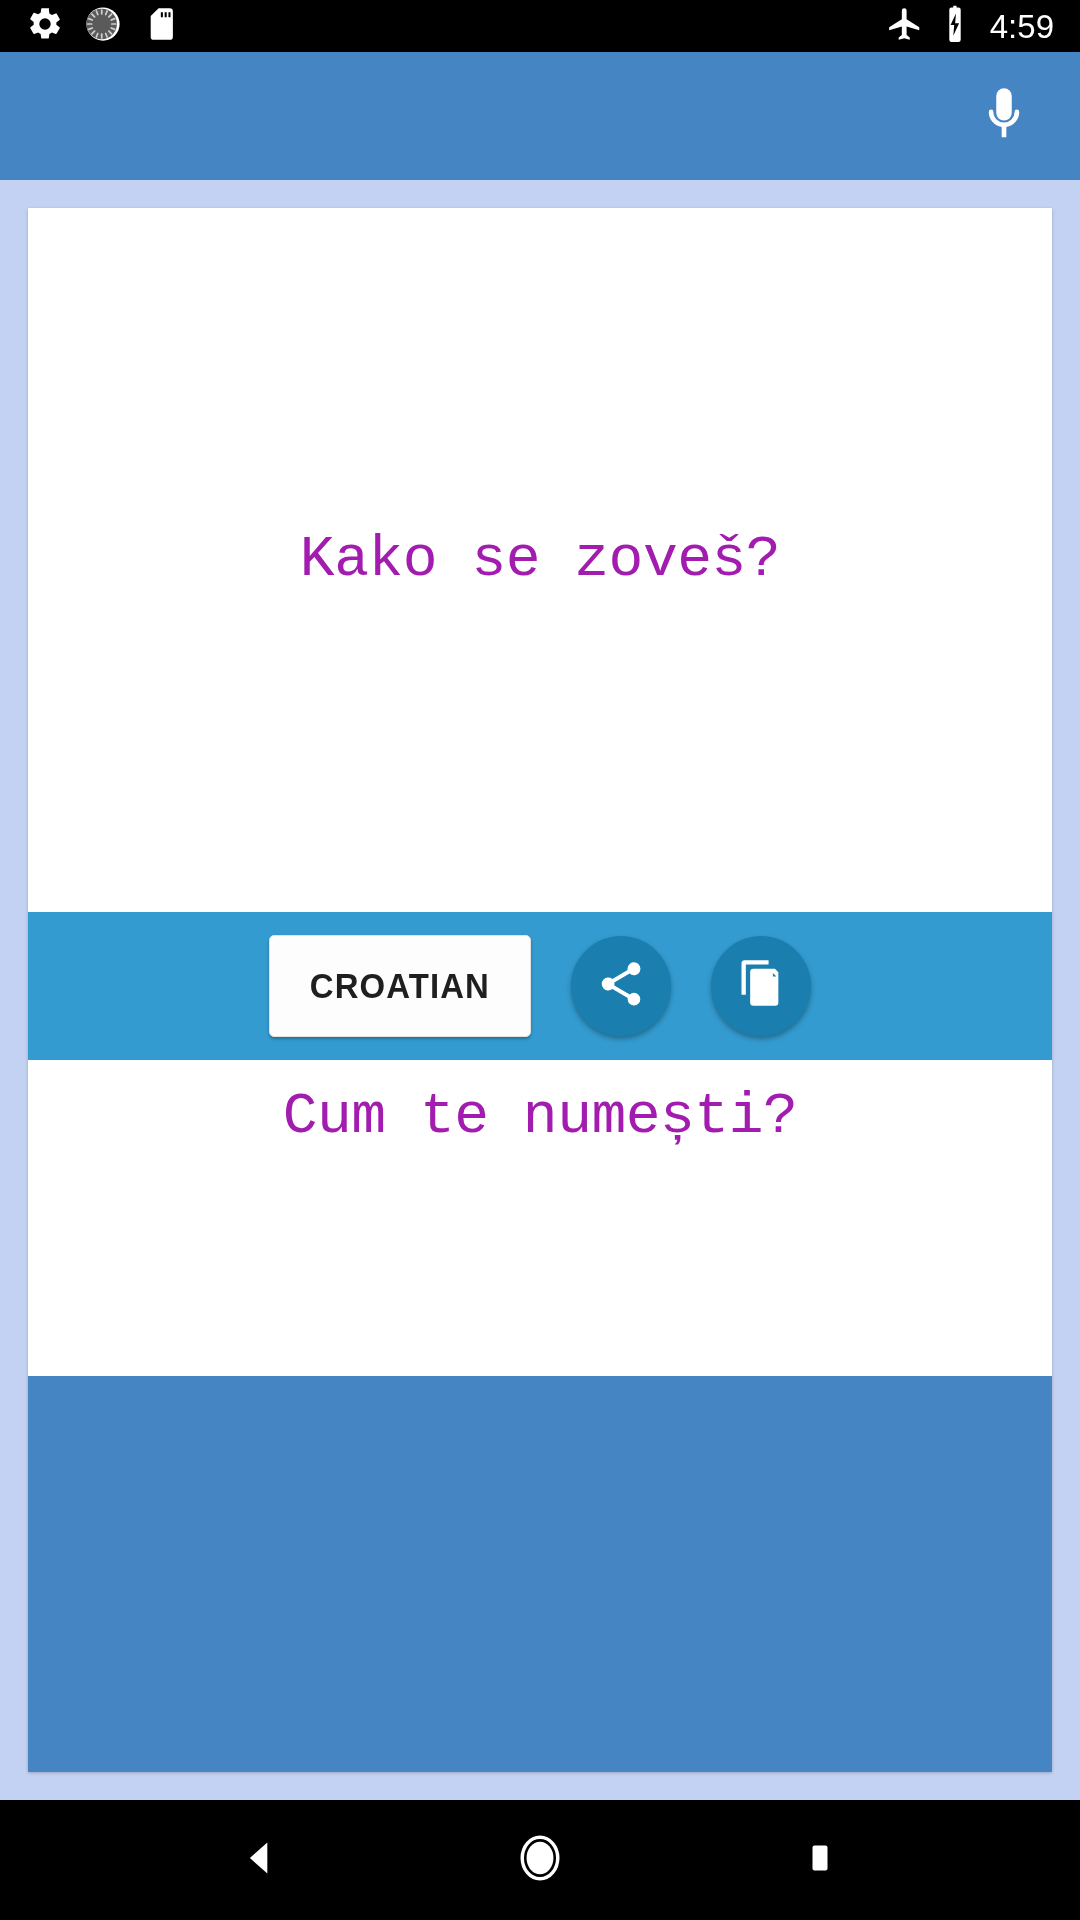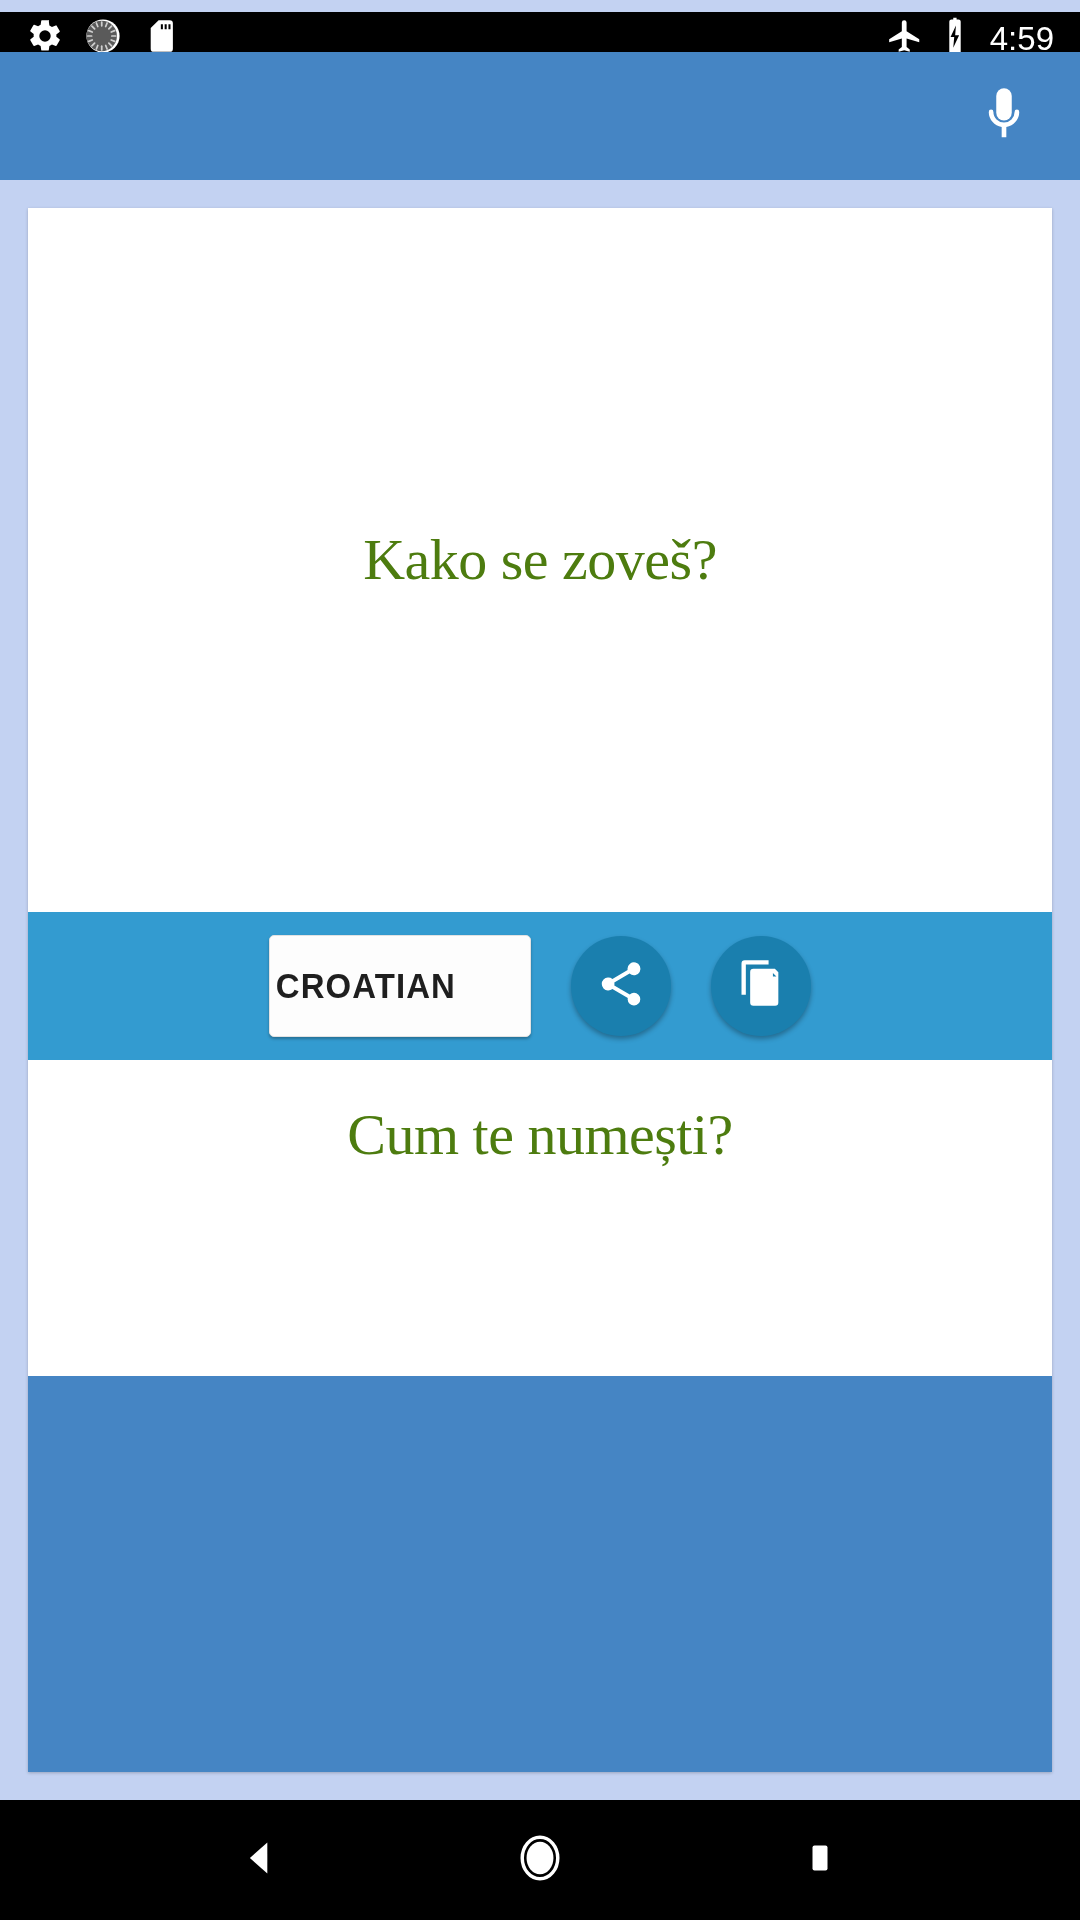--- a/index.html
+++ b/index.html
@@ -23,21 +23,20 @@
   
   #status-bar {
     position: absolute;
     top: 0; left: 0;
     width: 1080px;
     height: 52px;
     background: #000000;
     display: flex;
     align-items: center;
     padding: 15px 26px;
-    margin-top: 12px;
   }
   #status-left { display: flex; align-items: center; gap: 20px; }
   #status-right { margin-left: auto; display: flex; align-items: center; gap: 16px; }
   .sicon { display: block; }
   #status-time {
     color: #ffffff;
     font-size: 33px;
     font-weight: 400;
     letter-spacing: 0px;
     line-height: 1;
@@ -85,28 +84,28 @@
   }
 
   #source-pane {
     height: 704px;
     align-items: center;
   }
 
   #target-pane {
     height: 316px;
     align-items: flex-start;
-    padding-top: 40px;
+    padding-top: 22px;
   }
 
   .translation-text {
-    font-family: Liberation Serif, serif;
+    font-family: Liberation Mono, monospace;
     font-size: 58px;
     font-weight: 300;
-    color: #4d7c0f;
+    color: #a21caf;
     text-align: left;
     line-height: 1.2;
     letter-spacing: -0.5px;
     padding: 0 40px;
   }
 
   
   #toolbar {
     width: 100%;
     height: 148px;
@@ -120,20 +119,21 @@
 
   .lang-button {
     width: 262px;
     height: 102px;
     background: #fdfdfd;
     border: 1px solid #e2e2e2;
     border-radius: 5px;
     box-shadow: 0 2px 3px rgba(0,0,0,0.28);
     display: flex;
     align-items: center;
+    justify-content: center;
     cursor: pointer;
   }
   .lang-button span {
     font-family: "Liberation Sans Narrow", "Liberation Sans", sans-serif;
     font-size: 35px;
     font-weight: bold;
     color: #1f1f1f;
     letter-spacing: 1.2px;
     transform: scaleX(0.94);
   }

